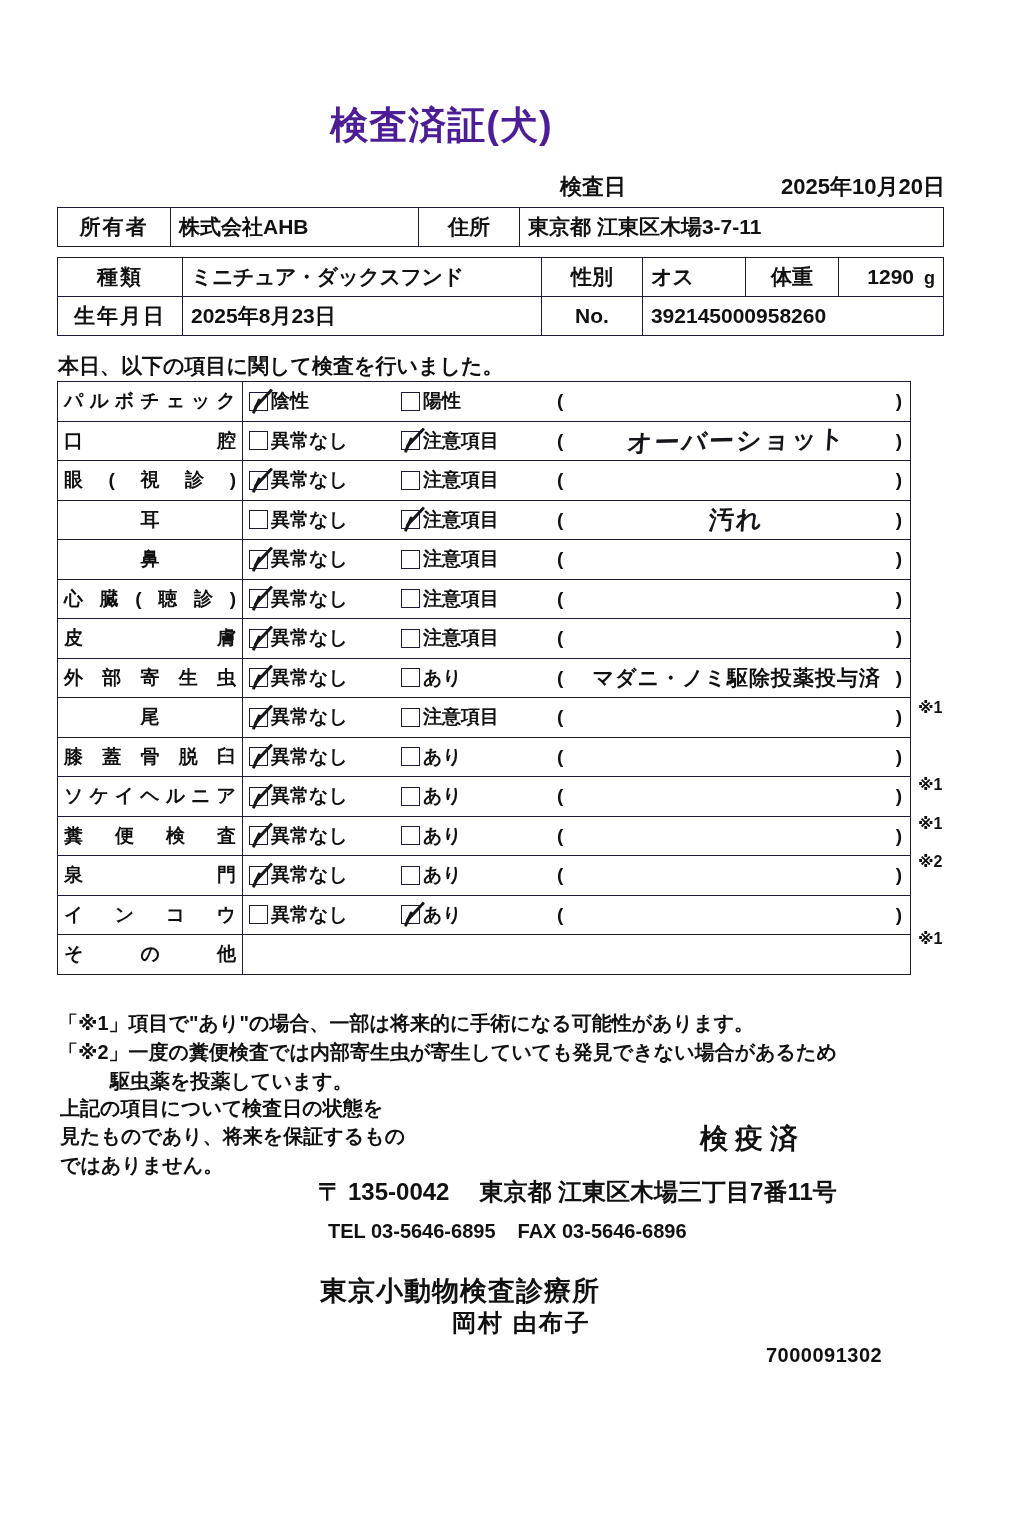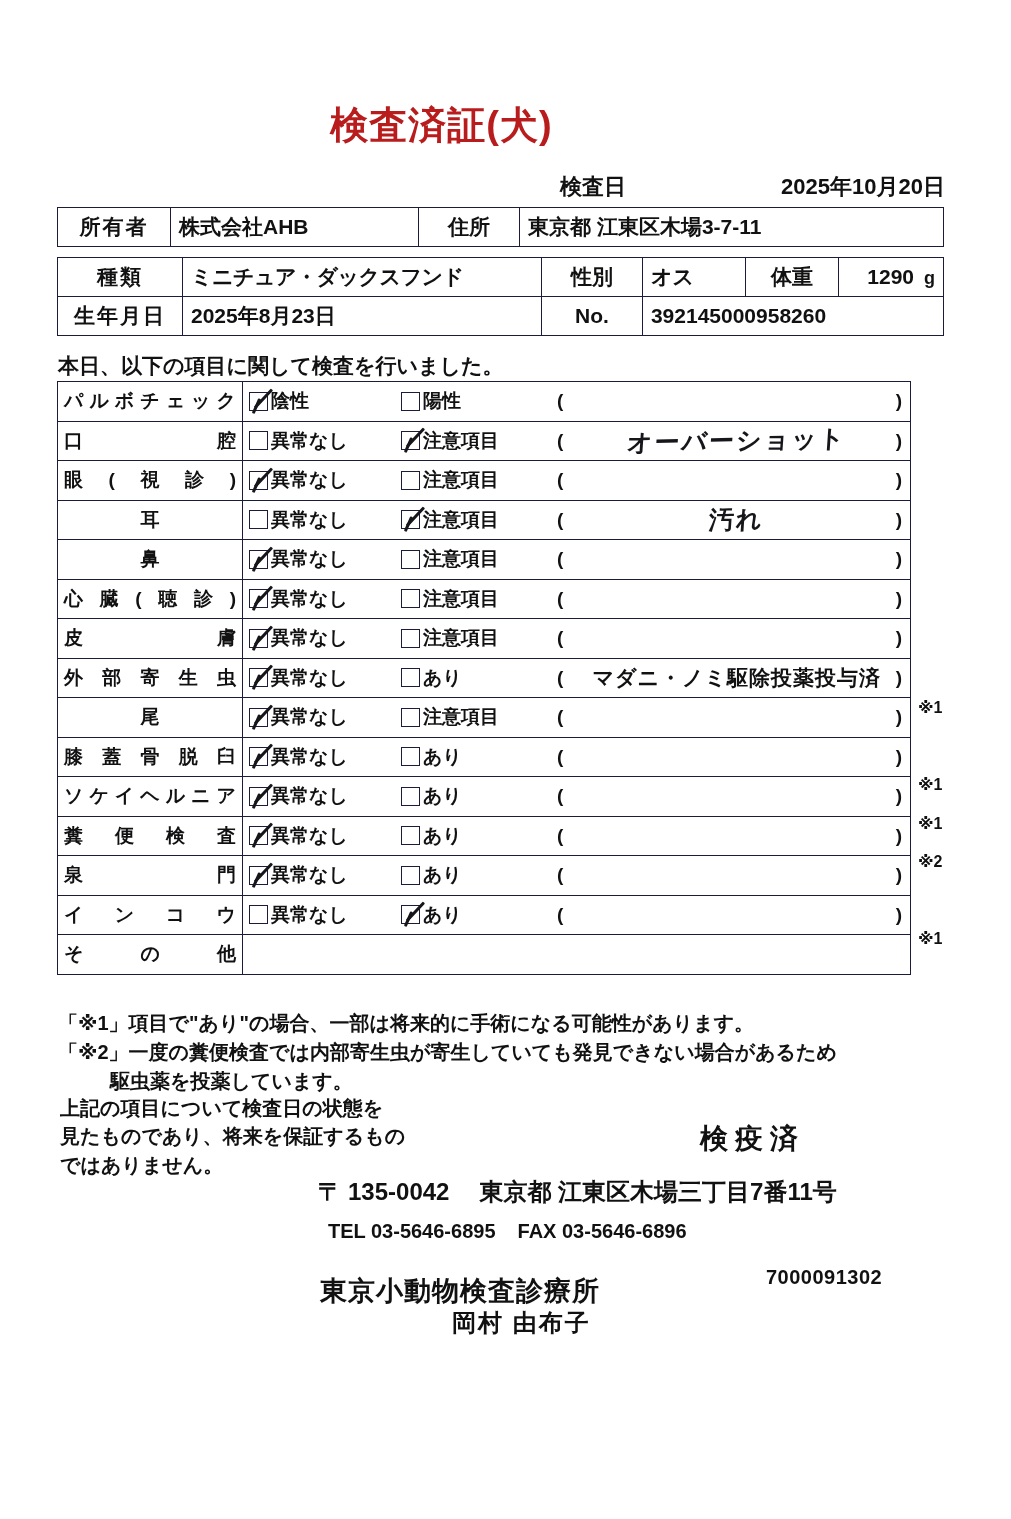--- a/index.html
+++ b/index.html
@@ -26,21 +26,21 @@
   
   .doc-title {
     position: absolute;
     left: 0;
     top: 100px;
     width: 883px;
     text-align: center;
     font-size: 38px;
     font-weight: bold;
     letter-spacing: 1px;
-    color: #b91c1c;
+    color: #4c1d95;
   }
 
   
   .insp-date-row {
     position: absolute;
     left: 560px;
     top: 172px;
     width: 385px;
     display: flex;
     justify-content: space-between;
@@ -299,21 +299,21 @@
     position: absolute;
     left: 452px;
     top: 1307px;
     font-size: 24px;
     font-weight: bold;
     letter-spacing: 2px;
   }
   .doc-number {
     position: absolute;
     left: 766px;
-    top: 1266px;
+    top: 1344px;
     font-size: 20px;
     font-weight: bold;
     letter-spacing: 0.5px;
   }
 </style>
 </head>
 <body>
 
 <div class="page">
 

